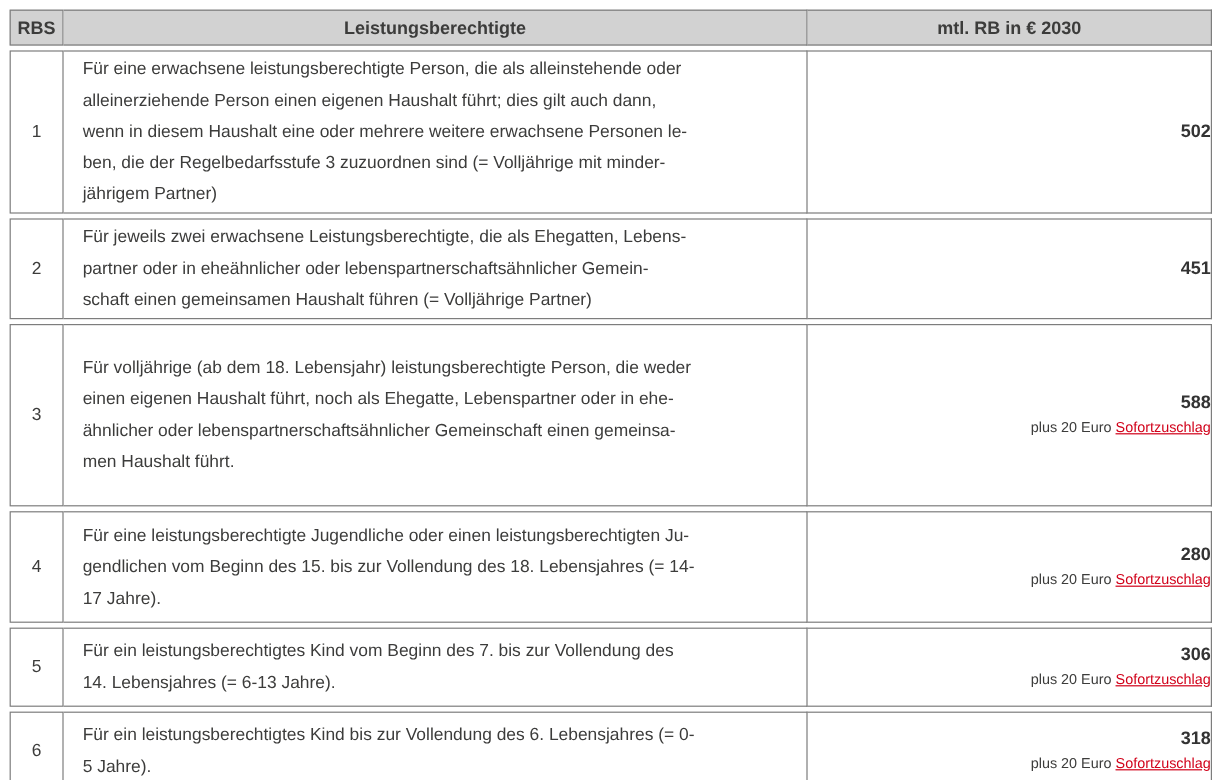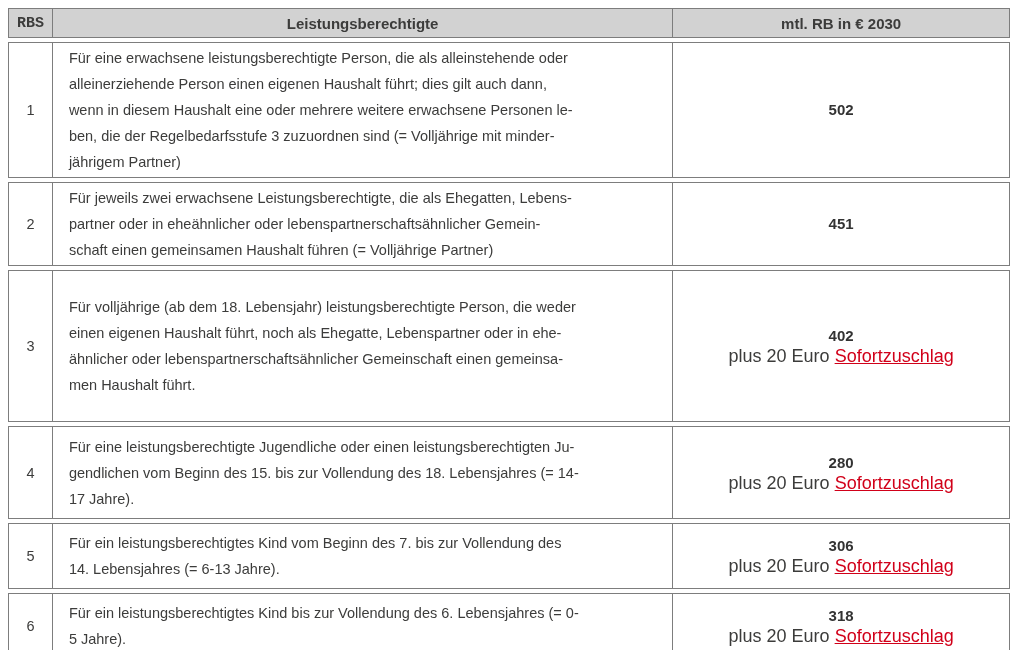--- a/index.html
+++ b/index.html
@@ -34,44 +34,44 @@
     border-left: 1px solid #7d7d7d;
   }
   th {
     background: #d2d2d2;
     color: #3c3c3b;
     font-weight: bold;
     font-size: 15px;
     height: 30px;
     text-align: center;
   }
-  .w-rbs    { width: 44px; font-family: Liberation Mono, monospace;  }
+  .w-rbs    { width: 44px;  }
   .w-desc   { width: 608px; }
   .w-amount { width: 330px; }
 
   td.col-rbs {
     text-align: center;
     font-size: 14.5px;
   }
   td.col-desc {
     padding: 2px 16px;
     line-height: 26px;
     white-space: pre-line;
   }
   td.col-amount {
-    text-align: center;
+    text-align: right;
     line-height: 20px;
   }
   .amount {
     font-weight: bold;
     font-size: 15px;
     color: #333333;
   }
   .surcharge {
-    font-size: 18px;
+    font-size: 12px;
     color: #3c3c3b;
   }
   a.surcharge-link {
     color: #d10019;
     text-decoration: underline;
   }
   
   tr.r0 td { height: 134px; }
   tr.r1 td { height: 68px;  }
   tr.r2 td { height: 152px; }
@@ -112,21 +112,21 @@
           <div class="amount">451</div>
         </td>
       </tr>
       <tr class="r2">
         <td class="col-rbs">3</td>
         <td class="col-desc">Für volljährige (ab dem 18. Lebensjahr) leistungsberechtigte Person, die weder
 einen eigenen Haushalt führt, noch als Ehegatte, Lebenspartner oder in ehe-
 ähnlicher oder lebenspartnerschaftsähnlicher Gemeinschaft einen gemeinsa-
 men Haushalt führt.</td>
         <td class="col-amount">
-          <div class="amount">402</div>
+          <div class="amount">588</div>
           <div class="surcharge"><span>plus 20 Euro </span><a href="#" class="surcharge-link">Sofortzuschlag</a></div>
         </td>
       </tr>
       <tr class="r3">
         <td class="col-rbs">4</td>
         <td class="col-desc">Für eine leistungsberechtigte Jugendliche oder einen leistungsberechtigten Ju-
 gendlichen vom Beginn des 15. bis zur Vollendung des 18. Lebensjahres (= 14-
 17 Jahre).</td>
         <td class="col-amount">
           <div class="amount">280</div>

